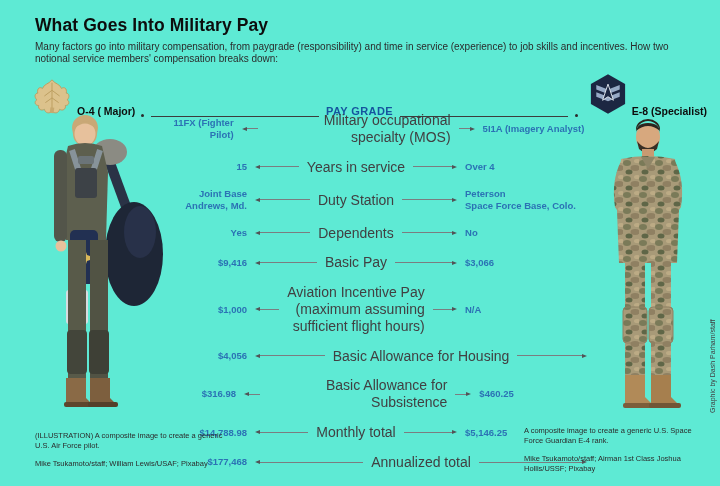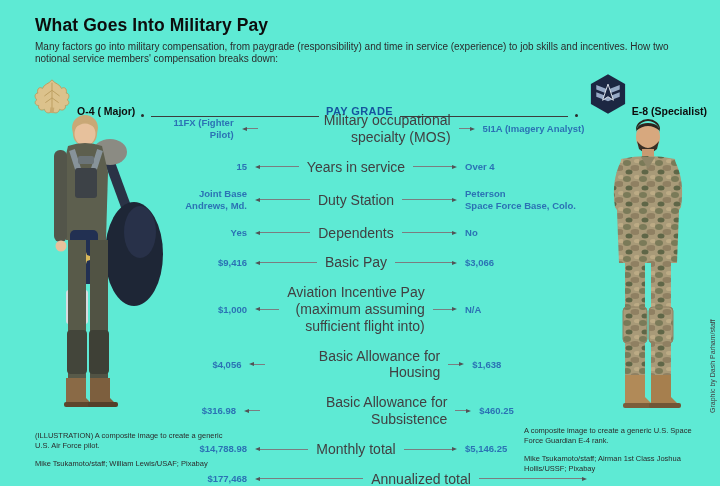--- a/index.html
+++ b/index.html
@@ -148,40 +148,39 @@
     </div>
 
     <div class="crow">
       <span class="val l">$1,000</span>
       <span class="arr to-left">
           <i class="hd"></i>
           <i class="ln"></i>
         </span>
       <span class="lbl">Aviation Incentive Pay
 (maximum assuming
-sufficient flight into)</span>
+sufficient flight hours)</span>
       <span class="arr to-right">
           <i class="ln"></i>
           <i class="hd"></i>
         </span>
       <span class="val r">N/A</span>
     </div>
 
     <div class="crow">
       <span class="val l">$4,056</span>
       <span class="arr to-left">
           <i class="hd"></i>
           <i class="ln"></i>
         </span>
       <span class="lbl">Basic Allowance for Housing</span>
       <span class="arr to-right">
           <i class="ln"></i>
           <i class="hd"></i>
         </span>
-      <span class="val r">$1,638</span>
     </div>
 
     <div class="crow">
       <span class="val l">$316.98</span>
       <span class="arr to-left">
           <i class="hd"></i>
           <i class="ln"></i>
         </span>
       <span class="lbl">Basic Allowance for Subsistence</span>
       <span class="arr to-right">

